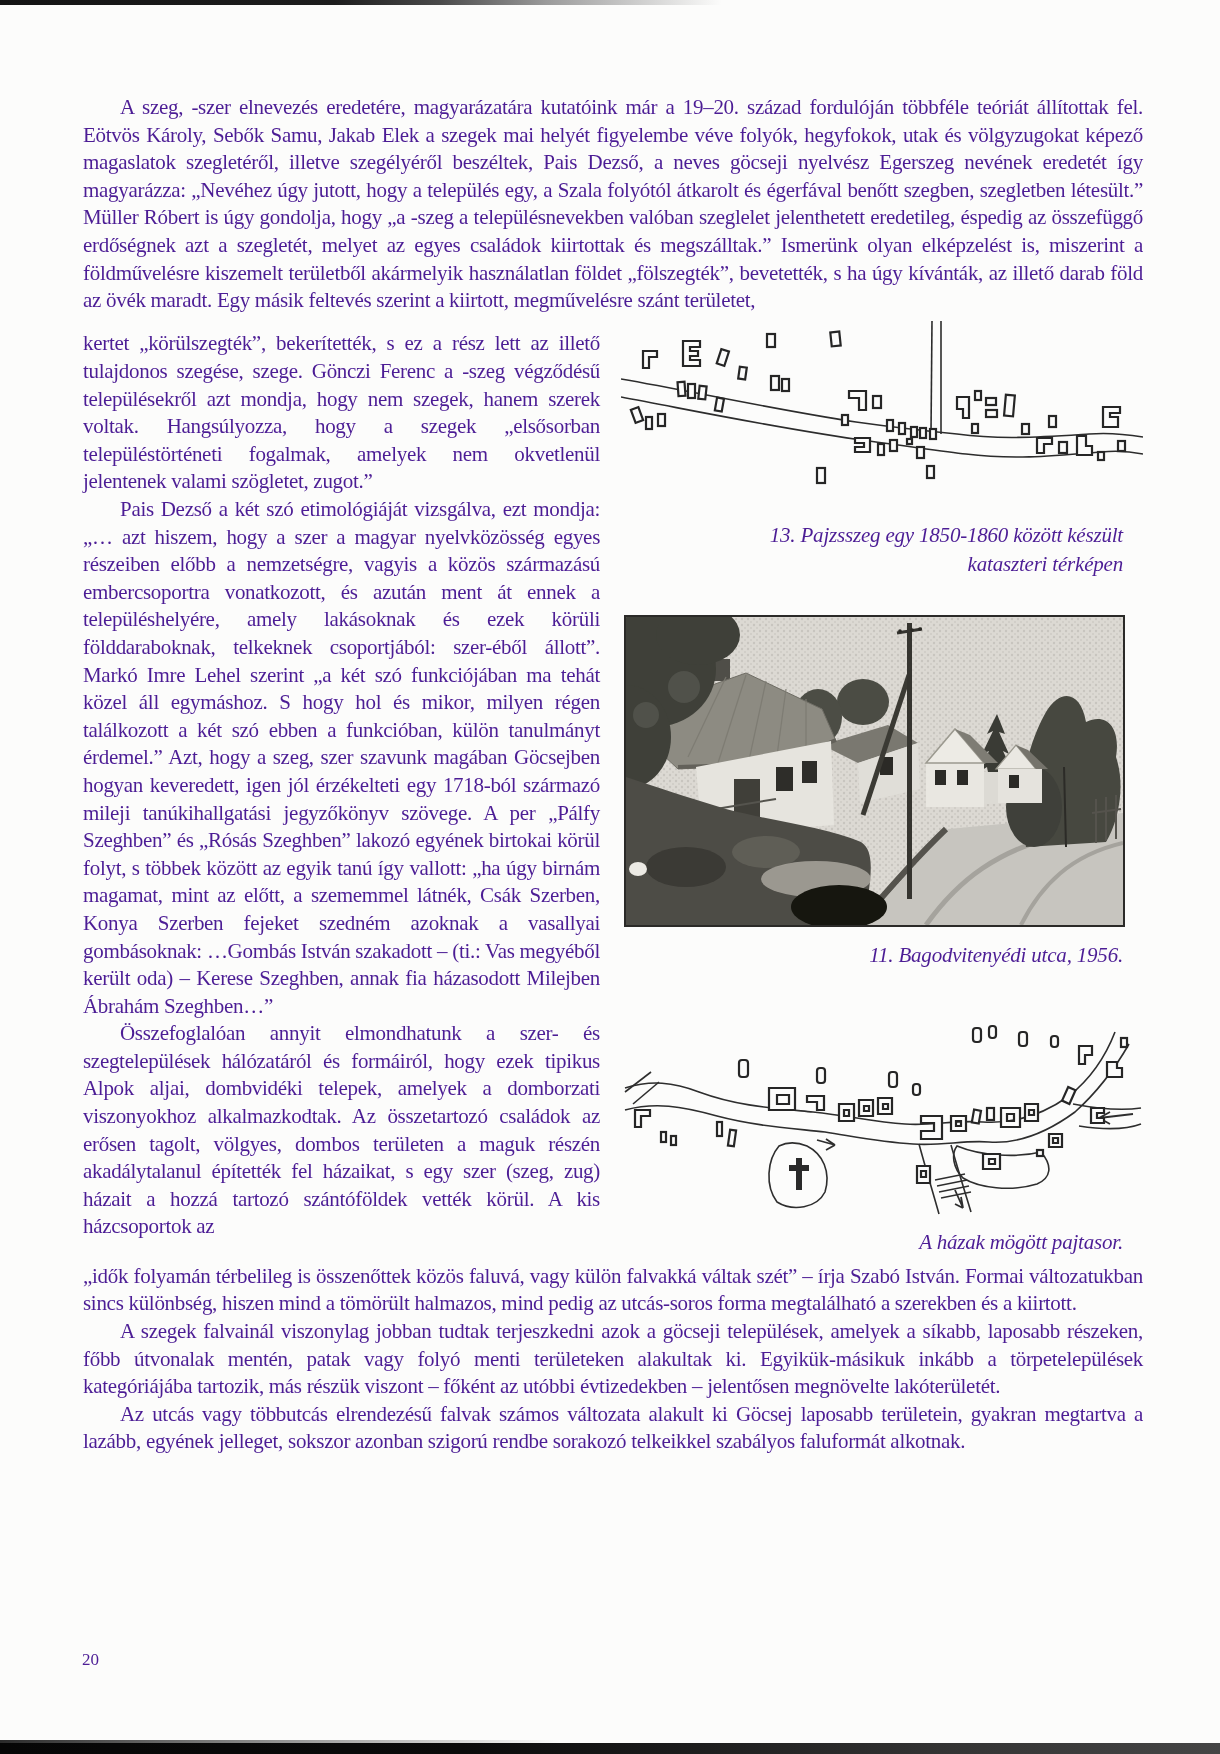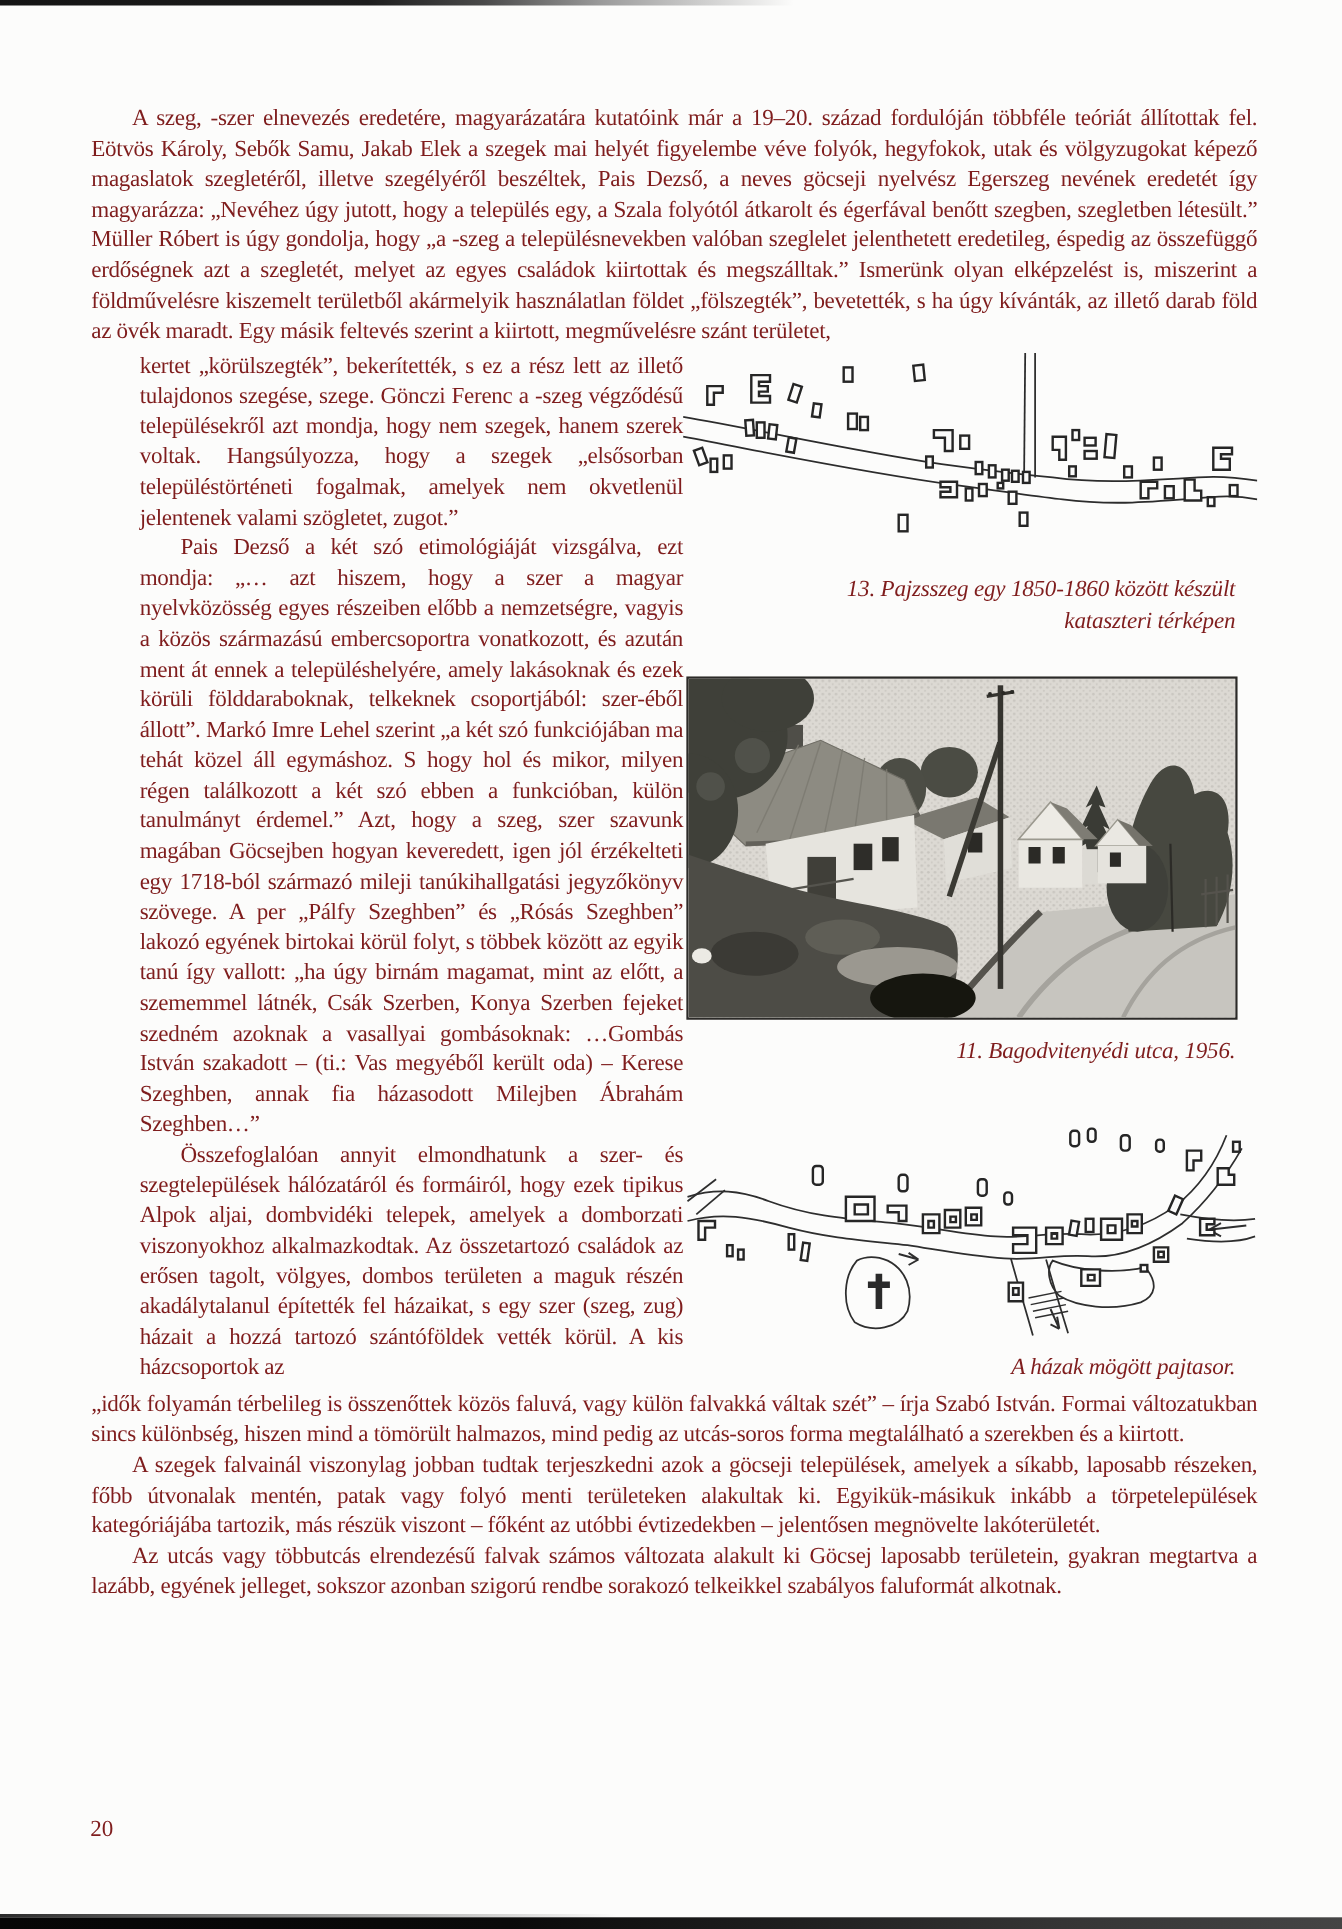--- a/index.html
+++ b/index.html
@@ -5,21 +5,21 @@
   html, body {
     margin: 0; padding: 0;
     width: 1220px; height: 1754px;
     background: #fcfcfb;
     overflow: hidden;
   }
   .page {
     position: relative;
     width: 1162px; height: 1754px;
     font-family: "Liberation Serif", "DejaVu Serif", serif;
-    color: #7f1d1d;
+    color: #4c1d95;
   }
   .scan-edge-top {
     position: absolute; top: 0; left: 0;
     width: 880px; height: 5px;
     background: linear-gradient(to right, #141414 0%, #1d1d1d 38%, #4a4a4a 50%, #9a9a9a 62%, rgba(160,160,160,0) 82%);
   }
   .scan-edge-bottom {
     position: absolute; left: 0; top: 1743px;
     width: 1220px; height: 11px;
     background: linear-gradient(to right, #060606 0%, #0a0a0a 38%, #1e1e1e 58%, #343434 78%, #454545 100%);
@@ -30,21 +30,21 @@
     background: linear-gradient(to right, #2b2b2b, rgba(80,80,80,0));
   }
   .text-block {
     position: absolute; left: 83px; top: 94px; width: 1060px;
     font-size: 21px; line-height: 27.6px; letter-spacing: -0.3px;
   }
   p { margin: 0; }
   .para { text-align: justify; }
   .indent { text-indent: 37px; }
   .columns {
-    display: flex; justify-content: space-between; align-items: flex-end; margin-left: 44px;
+    display: flex; justify-content: space-between; align-items: center;
   }
   .col-left { width: 517px; }
   .col-figs { width: 522px; font-family: Liberation Serif, serif; }
   .fig-svg { display: block; }
   .map13 { margin-top: 6px; }
   .map15 { margin-top: 44px; }
   .caption {
     font-style: italic; text-align: right;
     font-size: 21px; line-height: 29px; letter-spacing: -0.2px;
     padding-right: 20px;
@@ -54,21 +54,21 @@
   .cap15 { margin-top: 4px; }
   .photo-frame {
     margin: 36px 18px 0 3px;
     border: 2px solid #2b2a28;
     width: 497px; height: 308px;
     background: #dbd8d2;
   }
   .bottom-block { margin-top: 6px; }
   .page-number {
     position: absolute; left: 82px; top: 1650px;
-    font-size: 21px;
+    font-size: 17px;
   }
 </style>
 </head>
 <body>
 
 <div class="page">
 
   <div class="scan-edge-top"></div>
 
   <div class="text-block">

